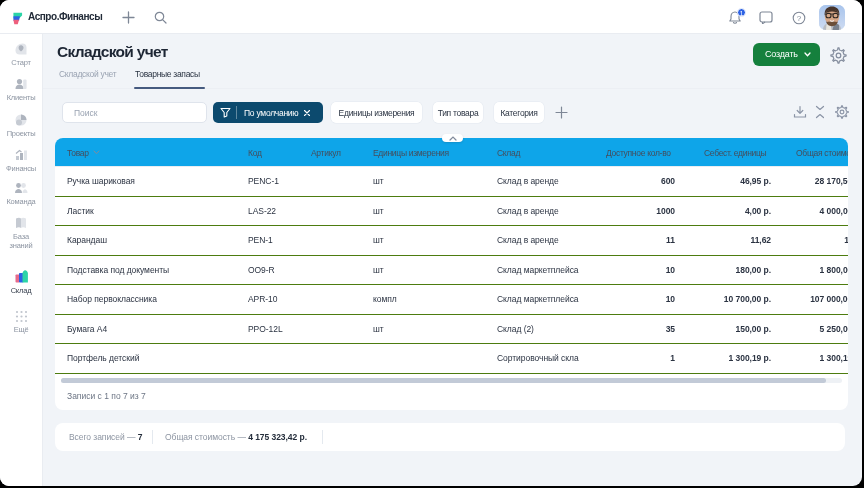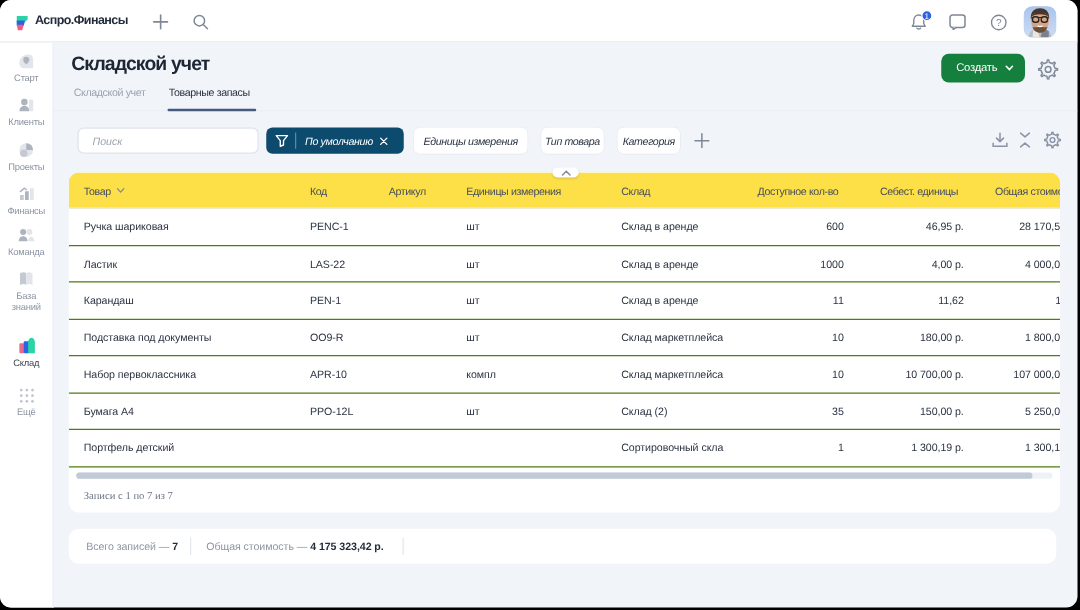--- a/index.html
+++ b/index.html
@@ -20,40 +20,40 @@
 #createbtn{position:absolute;left:710px;top:9px;width:67px;height:23px;background:#15803d;border-radius:6px;color:#fff;font-size:9px;letter-spacing:-0.2px;text-align:left;padding:6px 0 0 12px;}
 #createbtn svg{position:absolute;right:9px;top:9px;}
 #gear1{position:absolute;left:787px;top:13px;}
 
 #tabs{position:absolute;left:0px;top:32px;width:819px;height:23px;border-bottom:1px solid #eceff4;}
 .tab{position:absolute;top:3px;font-size:8.5px;letter-spacing:-0.3px;}
 #tab1{left:16px;color:#9aa3b2;}
 #tab2{left:92px;color:#2a3342;}
 #tabunderline{position:absolute;left:91px;top:21px;width:71px;height:2px;background:#455a7f;border-radius:1px;}
 
-#filterrow{position:absolute;left:0;top:68px;width:819px;height:21px;font-style:italic;}
+#filterrow{position:absolute;left:0;top:68px;width:819px;height:21px;}
 #search{position:absolute;left:19px;top:0;width:145px;height:21px;background:#fff;border:1px solid #dfe4ec;border-radius:5px;font-size:8.5px;color:#9aa3b2;padding:5px 0 0 11px;}
 #chip{position:absolute;left:170px;top:0;width:110px;height:21px;background:#0c4a6e;border-radius:5px;color:#fff;}
 #chip .divider{position:absolute;left:23px;top:4px;width:1px;height:13px;background:rgba(255,255,255,0.35);}
 #chip .txt{position:absolute;left:31px;top:6px;font-size:8.5px;letter-spacing:-0.25px;}
 #chip svg{position:absolute;}
 .wbtn{position:absolute;top:0;height:21px;background:#fff;border-radius:5px;font-size:8.5px;letter-spacing:-0.3px;color:#2a3342;text-align:center;padding-top:6px;box-shadow:0 0 0 0.5px #e3e8ef;}
 #wb1{left:288px;width:91px;}
 #wb2{left:390px;width:50px;}
 #wb3{left:451px;width:50px;}
 #plusf{position:absolute;left:512px;top:4px;color:#7e8796;}
 .ricon{position:absolute;top:3px;color:#8b94a6;}
 
 #card{position:absolute;left:12px;top:104px;width:793px;height:272px;background:#fff;border-radius:8px;overflow:hidden;}
 #pill{position:absolute;left:399px;top:100px;width:21px;height:8px;background:#fff;border-radius:4px;box-shadow:0 1px 2px rgba(40,50,70,0.18);z-index:3;text-align:center;}
-#thead{position:absolute;left:0;top:0;width:793px;height:29px;background:#fde047;border-bottom:1px solid #e9edf2;}
+#thead{position:absolute;left:0;top:0;width:793px;height:29px;background:#0ea5e9;border-bottom:1px solid #e9edf2;}
 .hc{position:absolute;top:10px;font-size:8.5px;letter-spacing:-0.3px;color:#454e5d;white-space:nowrap;}
 .row{position:absolute;left:0;width:793px;height:29.5px;border-bottom:1px solid #4d7c0f;padding-left:11px;}
 .c{position:absolute;top:9px;font-size:8.5px;letter-spacing:-0.05px;color:#2b3342;white-space:nowrap;}
-.num{text-align:right;}
+.num{text-align:right;font-weight:bold;}
 #scrollbar{position:absolute;left:6px;top:240px;width:781px;height:5px;background:#eef1f5;border-radius:2.5px;}
 #scrollthumb{position:absolute;left:0;top:0;width:765px;height:5px;background:#c2cad7;border-radius:2.5px;}
 
 #footer{position:absolute;left:12px;top:389px;width:790px;height:28px;background:#fff;border-radius:8px;font-size:8.5px;color:#8d95a2;letter-spacing:-0.05px;}
 #footer b{color:#232c3a;}
 #footer .sep{position:absolute;top:7px;width:1px;height:14px;background:#e4e9ef;}
 </style></head>
 <body>
 <div id="win">
   <div id="topbar">
@@ -301,21 +301,21 @@
       <div class="row" style="top:206px">
         <div class="c" style="left:12px">Портфель детский</div>
           <div class="c" style="left:442px">Сортировочный скла</div>
           <div class="c num" style="right:173px">1</div>
           <div class="c num" style="right:77px">1 300,19 р.</div>
           <div class="c num" style="right:-14px">1 300,19 р.</div>
       </div>
       <div id="scrollbar">
           <div id="scrollthumb"></div>
         </div>
-      <div style="position:absolute;left:12px;top:253px;font-size:8.5px;color:#6d7685;font-family:Liberation Serif, serif;">Записи с 1 по 7 из 7</div>
+      <div style="position:absolute;left:12px;top:253px;font-size:8.5px;color:#6d7685;">Записи с 1 по 7 из 7</div>
     </div>
     <div id="footer">
       <div style="position:absolute;left:14px;top:9px;">Всего записей — <b>7</b></div>
       <div class="sep" style="left:97px"></div>
       <div style="position:absolute;left:110px;top:9px;">Общая стоимость — <b>4 175 323,42 р.</b></div>
       <div class="sep" style="left:267px"></div>
     </div>
   </div>
 </div>
 

